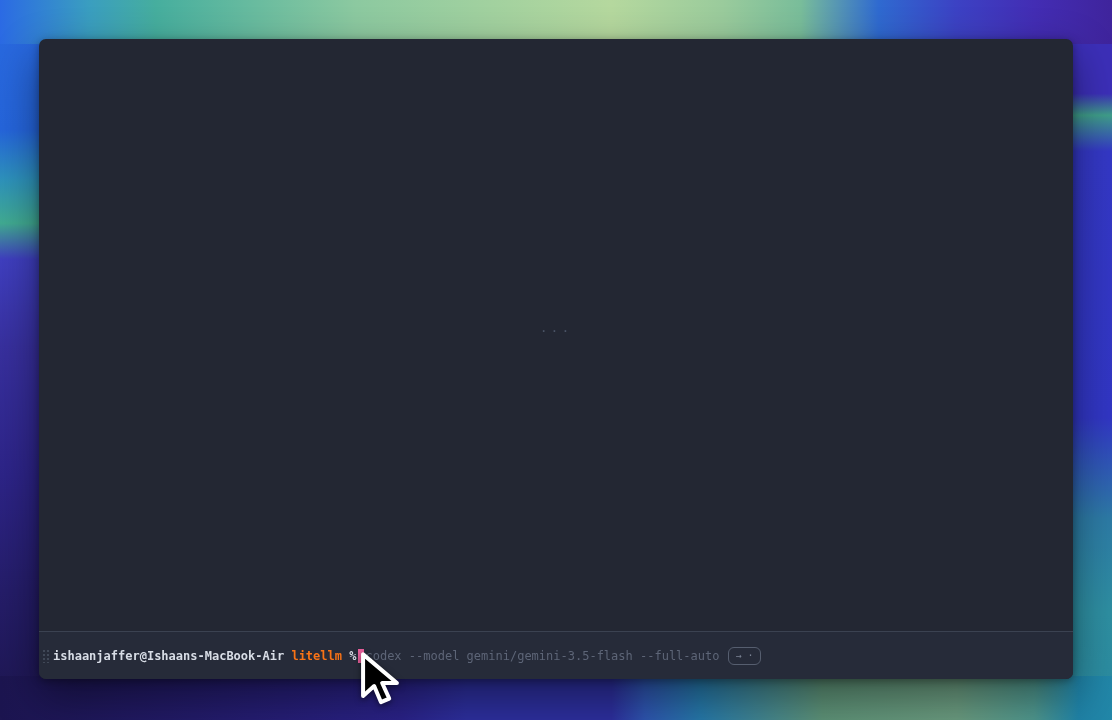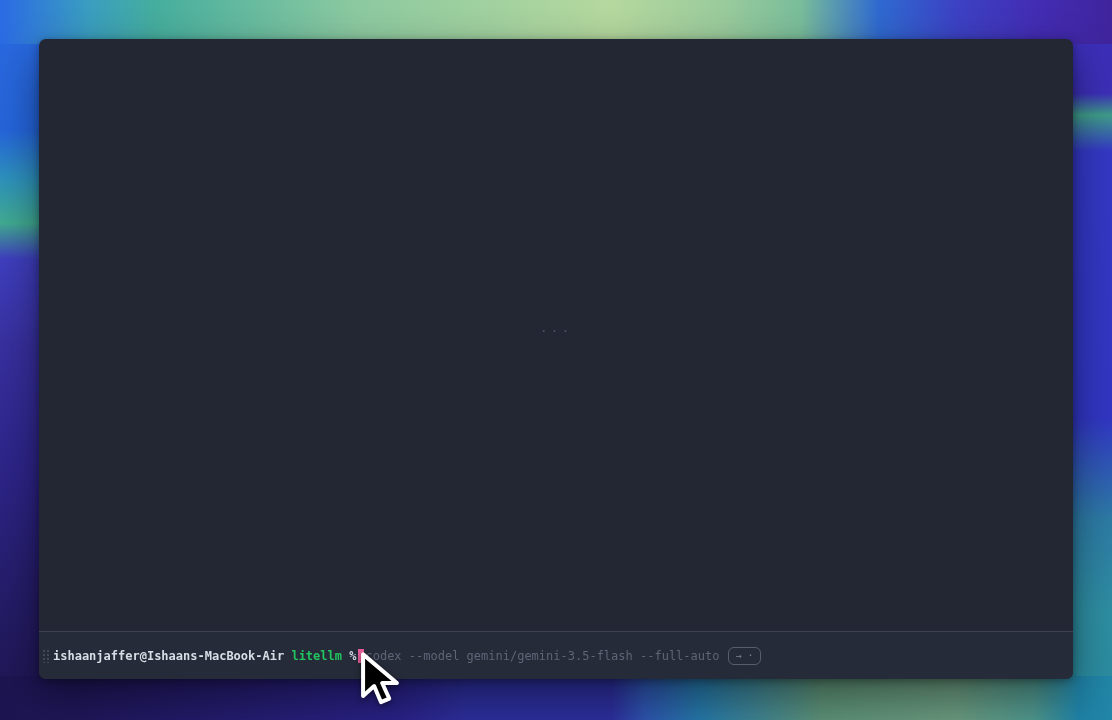--- a/index.html
+++ b/index.html
@@ -52,21 +52,21 @@
     flex:0 0 47px; background:#262b39;
     display:flex; align-items:center; padding:0 12px 0 3px;
     font-size:12px; white-space:nowrap;
   }
   .drag-dots {
     width:7px; height:15px; margin-right:4px; flex:0 0 auto;
     background-image:radial-gradient(circle, #404857 1px, transparent 1.1px);
     background-size:4px 4px; background-position:0 1px;
   }
   .prompt-static { color:#d8dde6; font-weight:600; }
-  .prompt-cwd { color:#22c55e; font-weight:700; }
+  .prompt-cwd { color:#f97316; font-weight:700; }
   .prompt-sym { color:#d8dde6; font-weight:600; }
   .caret {
     display:inline-block; width:6px; height:14px; background:#e8609b;
     vertical-align:-2px; margin:0 1px 0 2px;
   }
   .suggestion { color:#5d6577; }
   .hint-pill {
     display:inline-block; margin-left:9px; padding:0 6px 1px 6px;
     border:1px solid #565e6f; border-radius:6px; color:#7b8394;
     font-size:10px; line-height:15px; vertical-align:1px;

